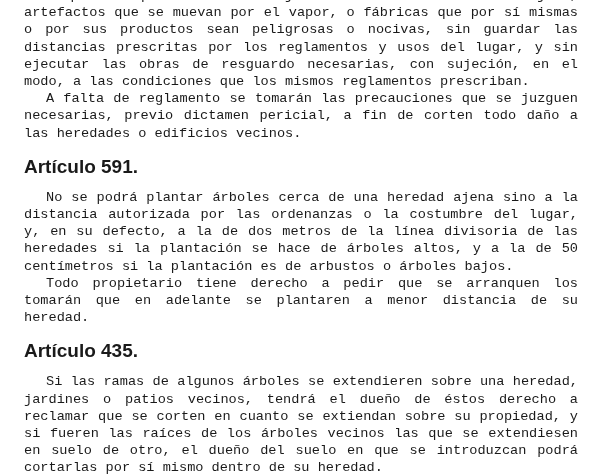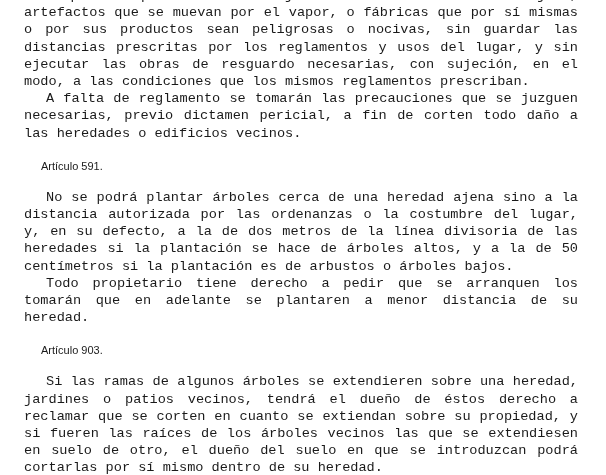--- a/index.html
+++ b/index.html
@@ -9,41 +9,41 @@
     color: #1a1a1a;
   }
   .page {
     position: absolute; left: 24px; top: -13px; width: 554px;
     font-size: 13.6px; line-height: 17.2px;
   }
   p { margin: 0; text-align: justify; text-indent: 22px; font-family: Liberation Mono, monospace; }
   p.cont { text-indent: 0; }
   .cut { height: 17.2px; overflow: hidden; }
   h3 {
-    margin: 16px 0 14px 17px; font-size: 11px; font-weight: normal; line-height: 17px;
+    margin: 16px 0 14px 0; font-size: 19px; font-weight: bold; line-height: 17px;
   }
 </style>
 </head>
 <body>
 
 <div class="page">
   <div class="cut">
     <p>Tampoco se podrán construir junto a un muro medianero o ajeno, máquinas o</p>
   </div>
   <p class="cont">artefactos que se muevan por el vapor, o fábricas que por sí mismas o por sus productos sean peligrosas o nocivas, sin guardar las distancias prescritas por los reglamentos y usos del lugar, y sin ejecutar las obras de resguardo necesarias, con sujeción, en el modo, a las condiciones que los mismos reglamentos prescriban.</p>
   <p>A falta de reglamento se tomarán las precauciones que se juzguen necesarias, previo dictamen pericial, a fin de corten todo daño a las heredades o edificios vecinos.</p>
 
   <section>
     <h3>Artículo 591.</h3>
     <p>No se podrá plantar árboles cerca de una heredad ajena sino a la distancia autorizada por las ordenanzas o la costumbre del lugar, y, en su defecto, a la de dos metros de la línea divisoria de las heredades si la plantación se hace de árboles altos, y a la de 50 centímetros si la plantación es de arbustos o árboles bajos.</p>
     <p>Todo propietario tiene derecho a pedir que se arranquen los tomarán que en adelante se plantaren a menor distancia de su heredad.</p>
   </section>
 
   <section>
-    <h3>Artículo 903.</h3>
+    <h3>Artículo 435.</h3>
     <p>Si las ramas de algunos árboles se extendieren sobre una heredad, jardines o patios vecinos, tendrá el dueño de éstos derecho a reclamar que se corten en cuanto se extiendan sobre su propiedad, y si fueren las raíces de los árboles vecinos las que se extendiesen en suelo de otro, el dueño del suelo en que se introduzcan podrá cortarlas por sí mismo dentro de su heredad.</p>
   </section>
 
   <section>
     <h3>Artículo 492.</h3>
     <p>Exceptúanse los árboles que sirvan de mojones, los cuales no podrán arrancarse sino de común acuerdo entre los colindantes.</p>
   </section>
 </div>
 
 </body></html>

